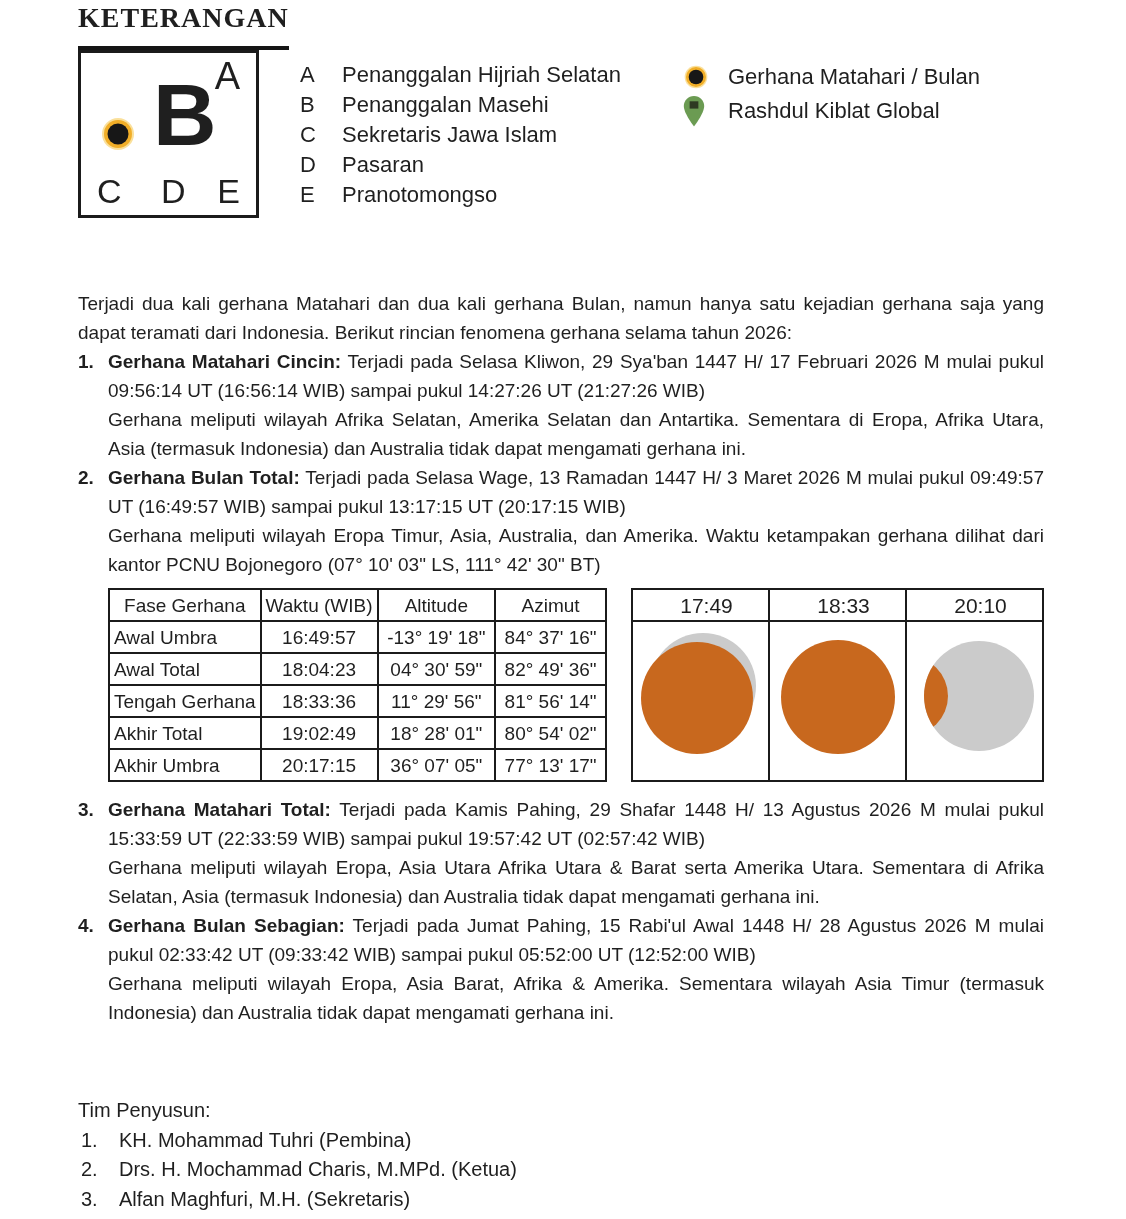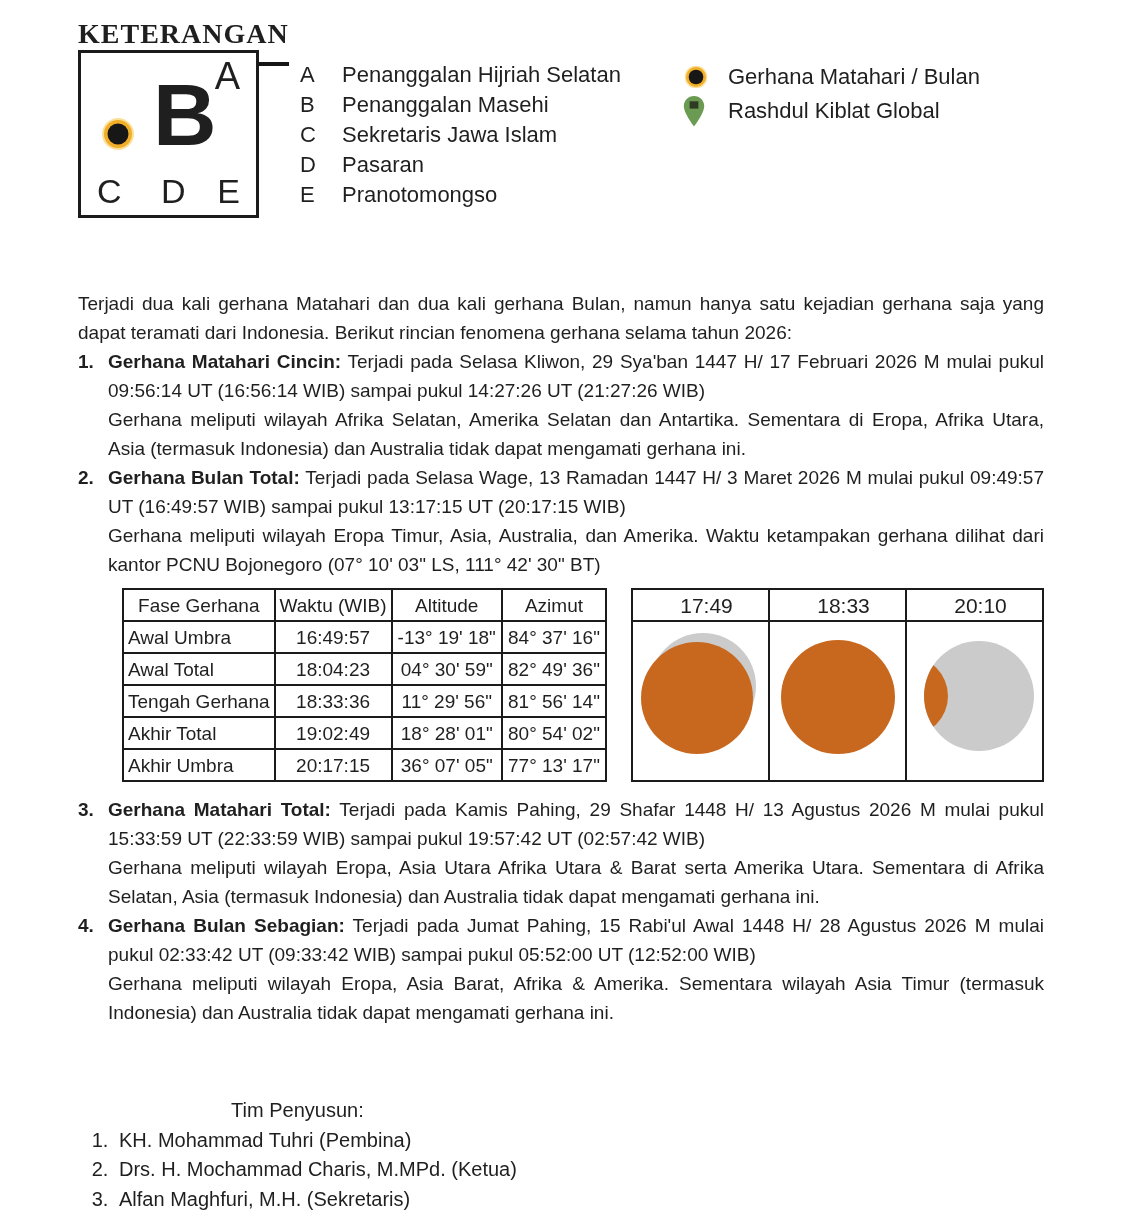--- a/index.html
+++ b/index.html
@@ -17,21 +17,20 @@
   
   .title {
     position: absolute;
     left: 78px; top: 2px;
     font-family: "Liberation Serif", serif;
     font-size: 28px;
     font-weight: 700;
     letter-spacing: 1px;
     border-bottom: 4px solid #151515;
     padding-bottom: 12px;
-    margin-top: 16px;
   }
 
   
   .sample-box {
     position: absolute;
     left: 78px; top: 50px;
     width: 181px; height: 168px;
     border: 3px solid #1b1b1b;
     background: #fff;
   }
@@ -56,21 +55,21 @@
               font-size: 19px; line-height: 29px; }
   .intro { text-align: justify; }
   .event-item { display: flex; }
   .event-num { width: 30px; font-weight: 700; flex: 0 0 30px; }
   .event-content { flex: 1; }
   .event-desc { text-align: justify; }
   .event-coverage { text-align: justify; }
   .event-title { font-weight: 700; }
 
   
-  .tables-row { display: flex; margin: 9px 0 13px 44px; gap: 24px; justify-content: flex-end; }
+  .tables-row { display: flex; margin: 9px 0 13px 30px; gap: 24px; justify-content: flex-end; }
   table { border-collapse: collapse; }
   .phase-table { width: 507px; }
   .phase-table th, .phase-table td {
     border: 2px solid #1b1b1b;
     font-size: 19px;
     font-weight: 400;
     height: 31px;
     padding: 0 4px;
     white-space: nowrap;
   }
@@ -81,21 +80,21 @@
   .phase-table td.c-azi { text-align: center; width: 120px; }
 
   .diagram-table { width: 419px; }
   .diagram-table th, .diagram-table td { border: 2px solid #1b1b1b; }
   .diagram-table th {
     font-size: 21px; font-weight: 400; height: 32px; text-align: center; width: 139px; padding-left: 12px;
   }
   .diagram-table td { height: 152px; padding: 0; vertical-align: middle; text-align: center; }
 
   
-  .team { position: absolute; left: 78px; top: 1096px; font-size: 20px; line-height: 29.5px; text-align: center; }
+  .team { position: absolute; left: 78px; top: 1096px; font-size: 20px; line-height: 29.5px; }
   .team-row { display: flex; }
   .team-num { width: 41px; padding-left: 3px; }
 </style>
 </head>
 <body>
 
 <div class="page">
 
   <div class="title">KETERANGAN</div>
 

